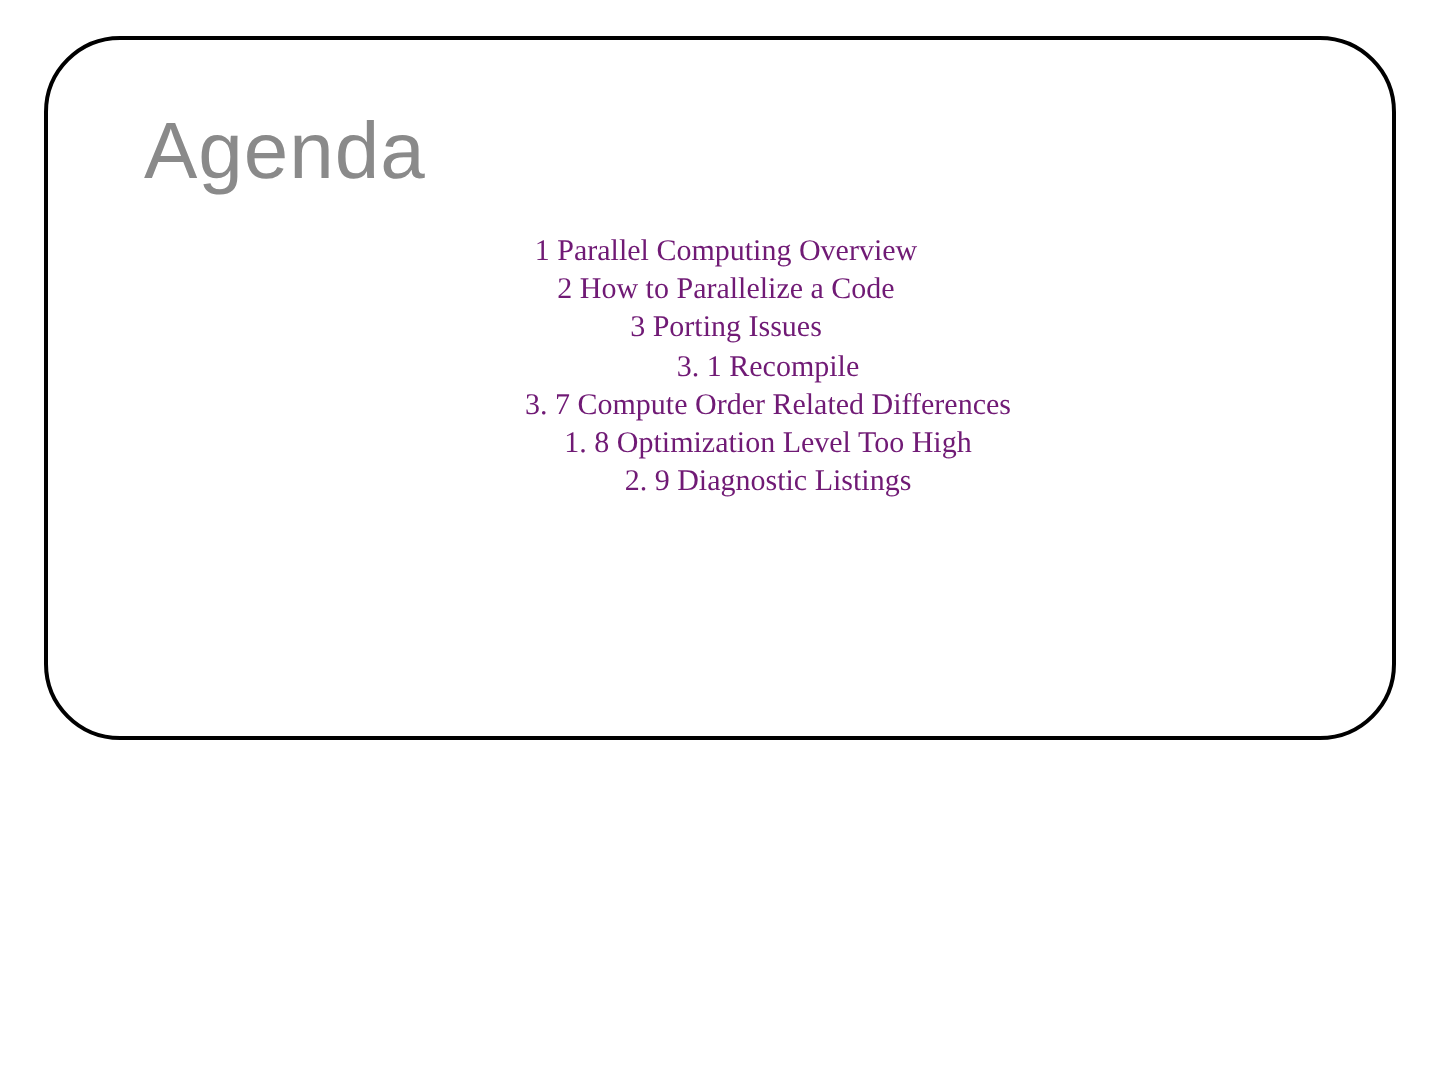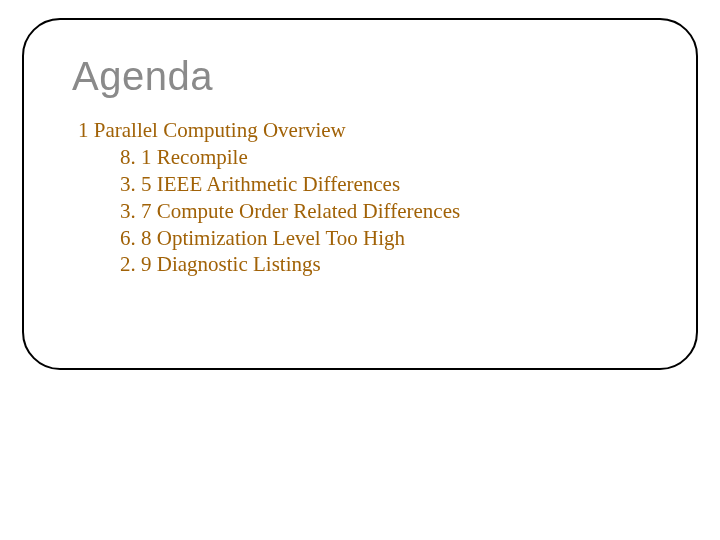--- a/index.html
+++ b/index.html
@@ -27,40 +27,42 @@
   }
   .title {
     font-family: Arial, Helvetica, sans-serif;
     font-size: 40px;
     color: #8a8a8a;
     margin: 0 0 18px 0;
     font-weight: 400;
     letter-spacing: 0.5px;
   }
   .outline {
-    font-size: 21px;
-    color: #a16207;
+    font-size: 15px;
+    color: #701a75;
     line-height: 1.28;
     padding-left: 6px;
+    text-align: center;
   }
   .lvl1 {
     margin: 0;
   }
   .lvl2 {
     margin: 0 0 0 42px;
   }
 </style>
 </head>
 <body>
 
 <div class="slide">
   <div class="frame">
     <h1 class="title">Agenda</h1>
     <div class="outline">
       <div class="lvl1">1 Parallel Computing Overview</div>
-      <div class="lvl2">8. 1 Recompile</div>
-      <div class="lvl2">3. 5 IEEE Arithmetic Differences</div>
+      <div class="lvl1">2 How to Parallelize a Code</div>
+      <div class="lvl1">3 Porting Issues</div>
+      <div class="lvl2">3. 1 Recompile</div>
       <div class="lvl2">3. 7 Compute Order Related Differences</div>
-      <div class="lvl2">6. 8 Optimization Level Too High</div>
+      <div class="lvl2">1. 8 Optimization Level Too High</div>
       <div class="lvl2">2. 9 Diagnostic Listings</div>
     </div>
   </div>
 </div>
 
 </body></html>

